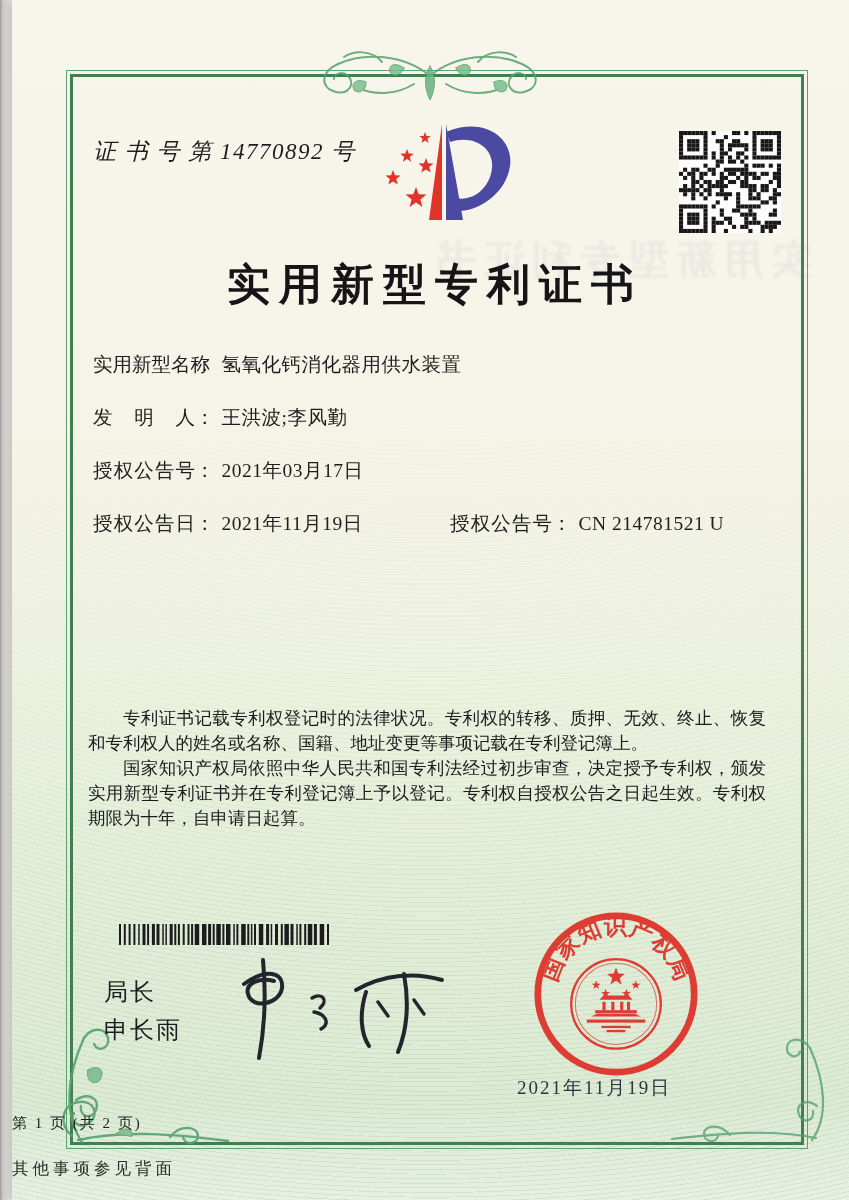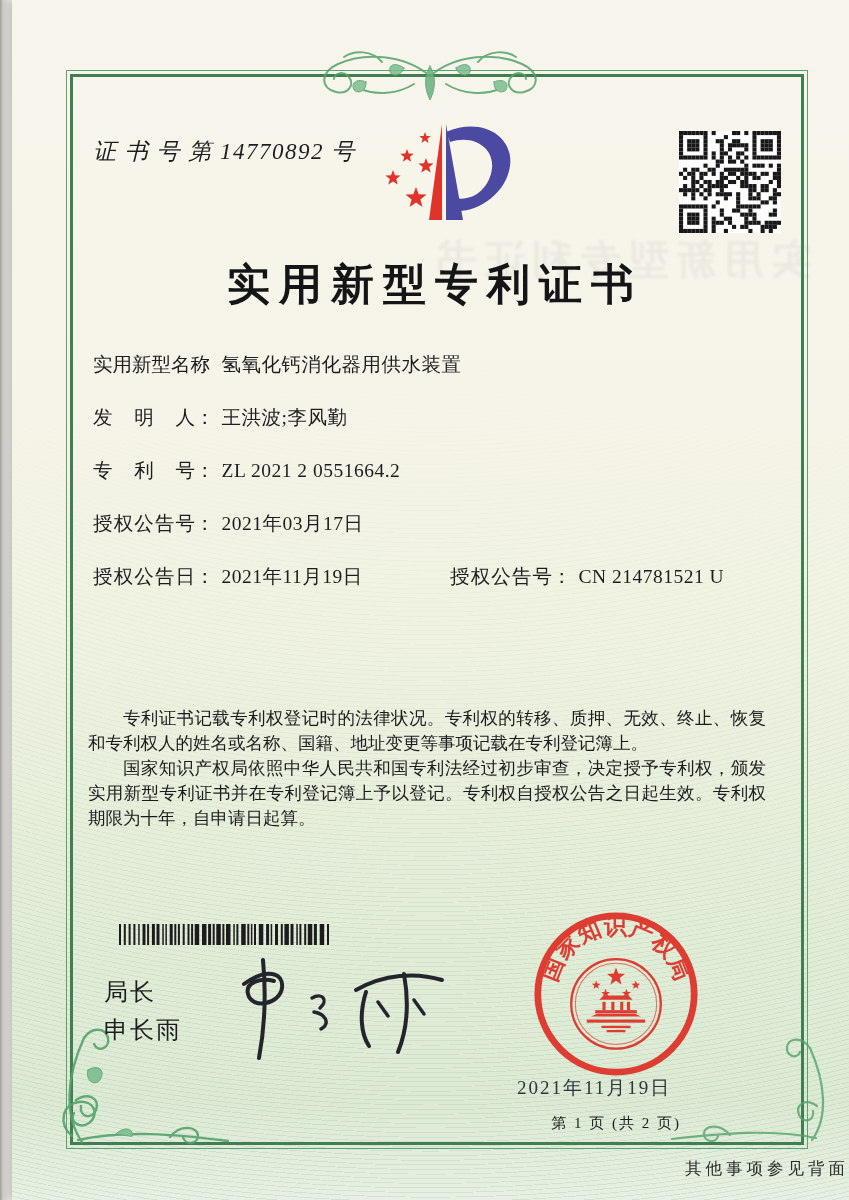--- a/index.html
+++ b/index.html
@@ -29,22 +29,22 @@
   .fvalue{margin-left:7px;letter-spacing:.5px;text-align:right;}
   .pair1{display:inline-block;width:357px;}
   .paragraphs{position:absolute;left:76px;top:706px;width:678px;}
   .paragraphs p{margin:0;text-indent:2em;font-size:17.5px;line-height:25px;text-align:justify;color:#1b1b1d;}
   .barcode{position:absolute;left:107px;top:924px;width:215px;height:21px;}
   .officer{position:absolute;left:92px;top:980px;font-size:24px;}
   .officer .line{line-height:24px;margin-bottom:14px;letter-spacing:2px;}
   .signature{position:absolute;left:196px;top:950px;width:258px;height:118px;}
   .seal{position:absolute;left:518px;top:908px;width:172px;height:172px;opacity:.92;}
   .seal-date{position:absolute;left:505px;top:1075px;font-size:19px;letter-spacing:2px;color:#2d3442;}
-  .page-info{position:absolute;left:0;top:1114px;width:669px;text-align:right;font-size:15px;letter-spacing:2px;}
-  .back-note{position:absolute;left:0;top:1158px;width:837px;text-align:right;font-size:16.5px;letter-spacing:4px;color:#2a2a2c;}
+  .page-info{position:absolute;left:0;top:1114px;width:669px;text-align:left;font-size:15px;letter-spacing:2px;}
+  .back-note{position:absolute;left:0;top:1158px;width:837px;text-align:left;font-size:16.5px;letter-spacing:4px;color:#2a2a2c;}
   .orn-top{position:absolute;left:266px;top:44px;width:304px;height:62px;}
   .orn-bl{position:absolute;left:40px;top:1022px;width:185px;height:128px;}
   .orn-br{position:absolute;left:645px;top:1026px;width:185px;height:122px;transform:scaleX(-1);}
   svg{display:block;}
 </style>
 </head>
 <body>
 
 <div class="photo">
   <div class="paper">
@@ -410,23 +410,20 @@
     <div class="title">实用新型专利证书</div>
 
     <div class="fields">
       <div class="frow">
         <span class="flabel">实用新型名称</span><span class="colon">：</span><span class="fvalue">氢氧化钙消化器用供水装置</span>
       </div>
       <div class="frow">
         <span class="flabel">发明人</span><span class="colon">：</span><span class="fvalue">王洪波;李风勤</span>
       </div>
       <div class="frow">
-        <span class="flabel">专利号</span><span class="colon">：</span><span class="fvalue">ZL 2021 2 0551664.2</span>
-      </div>
-      <div class="frow">
         <span class="flabel">授权公告号</span><span class="colon">：</span><span class="fvalue">2021年03月17日</span>
       </div>
       <div class="frow">
         <span class="pair1"><span class="flabel">授权公告日</span><span class="colon">：</span><span class="fvalue">2021年11月19日</span></span><span class="flabel">授权公告号</span><span class="colon">：</span><span class="fvalue">CN 214781521 U</span>
       </div>
     </div>
 
     <div class="paragraphs">
       <p>专利证书记载专利权登记时的法律状况。专利权的转移、质押、无效、终止、恢复和专利权人的姓名或名称、国籍、地址变更等事项记载在专利登记簿上。</p>
       <p>国家知识产权局依照中华人民共和国专利法经过初步审查，决定授予专利权，颁发实用新型专利证书并在专利登记簿上予以登记。专利权自授权公告之日起生效。专利权期限为十年，自申请日起算。</p>

